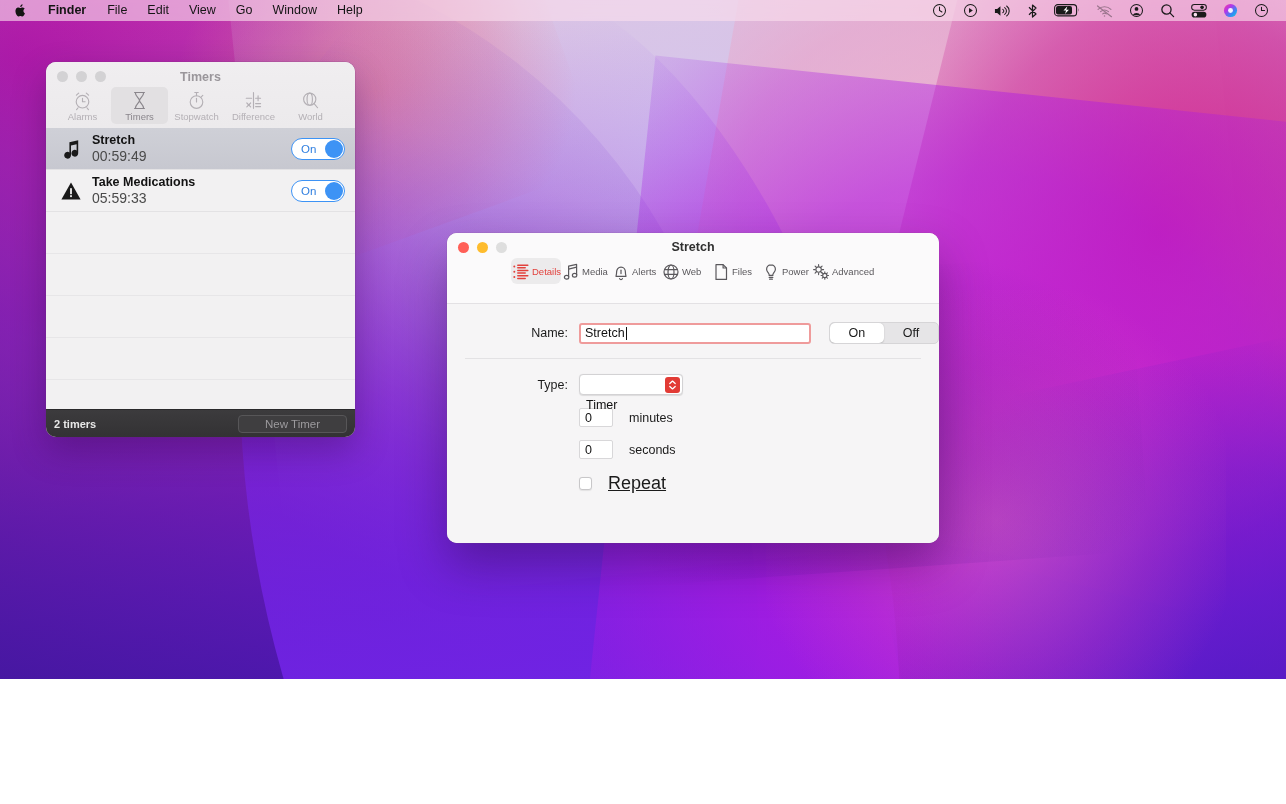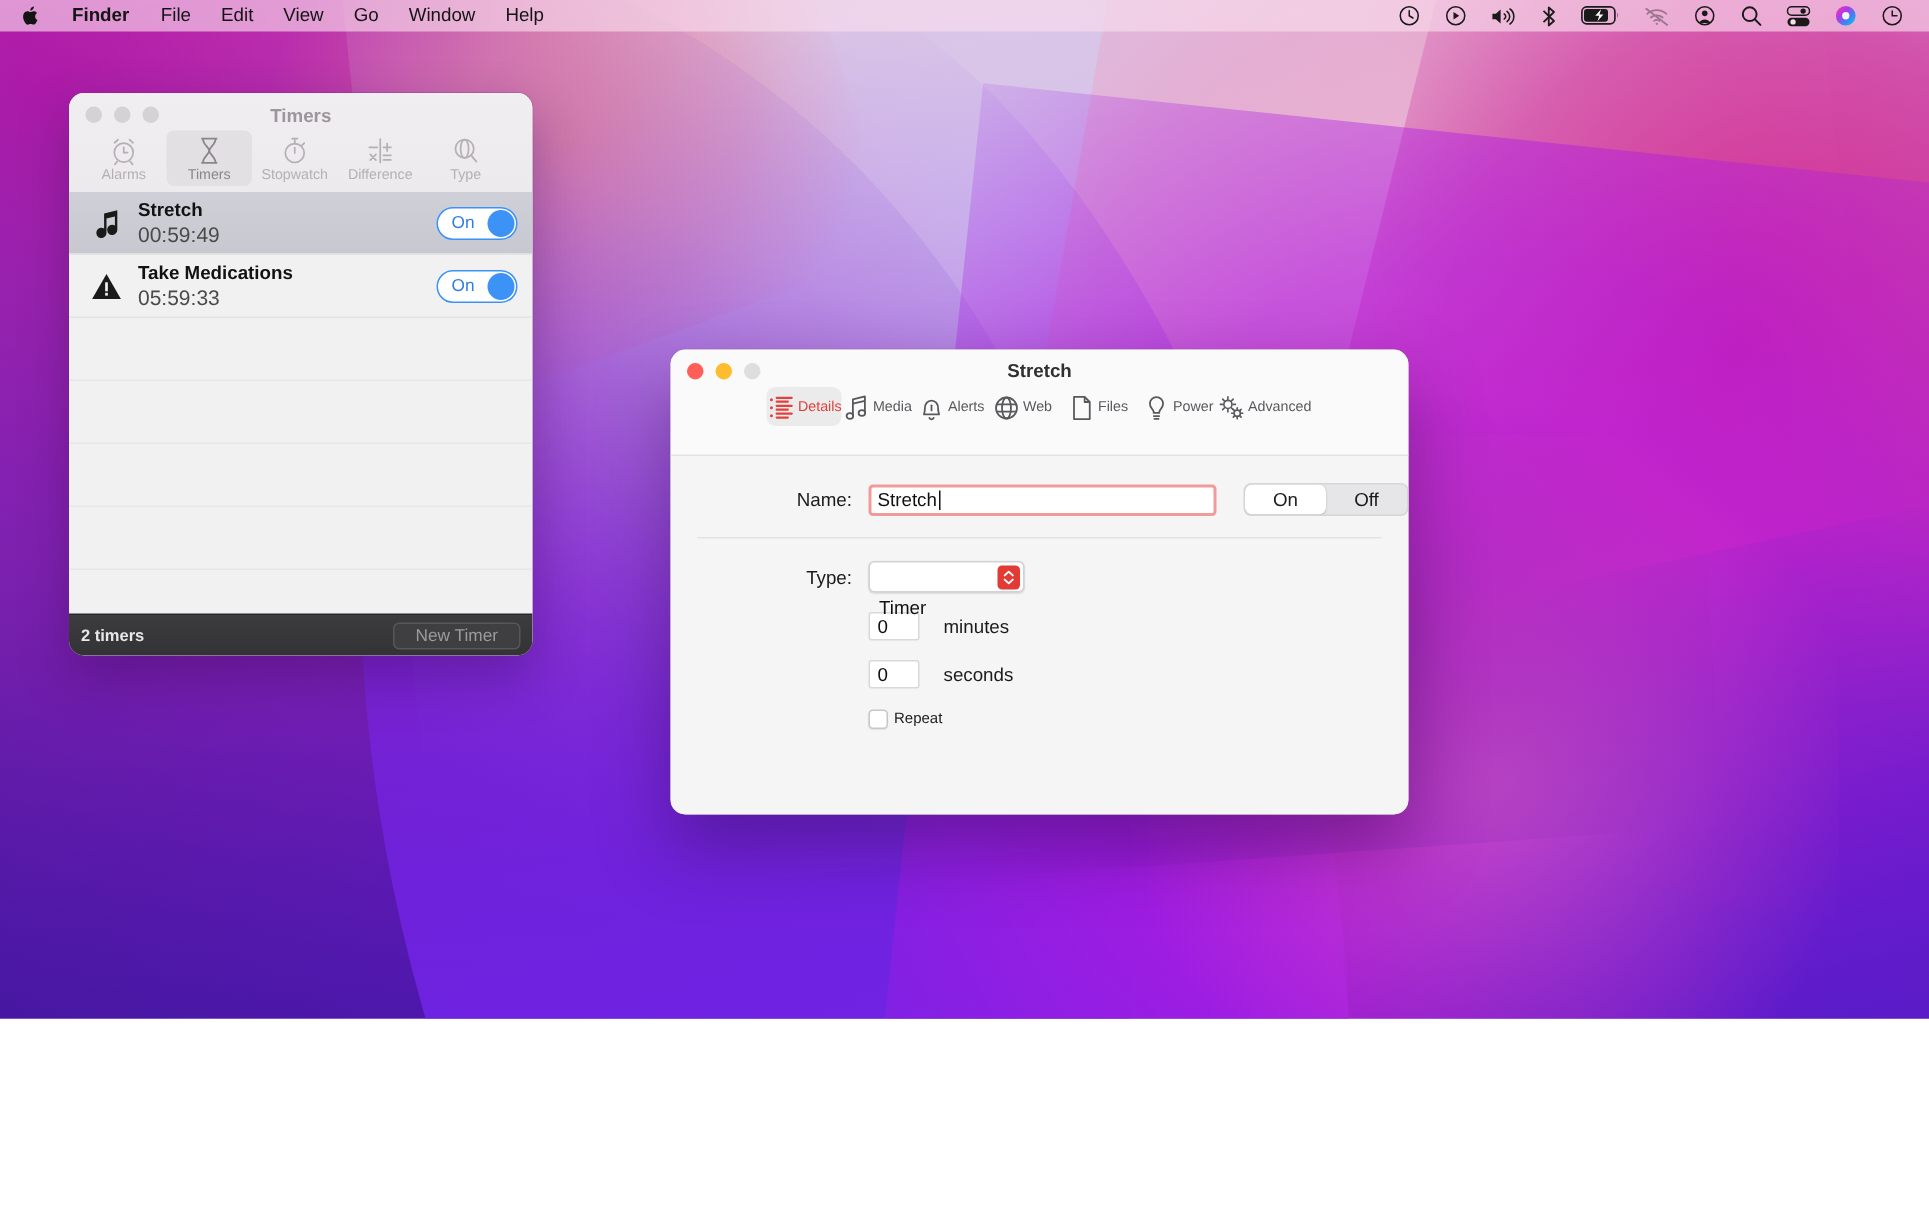--- a/index.html
+++ b/index.html
@@ -302,21 +302,21 @@
     color: #e8e8e8;
     font-weight: bold;
   }
   #new-timer-btn {
     margin-left: auto;
     font-size: 11.5px;
     color: #9c9a9d;
     background: #3f3e40;
     border: 1px solid #575658;
     border-radius: 4px;
-    padding: 2px 14px;
+    padding: 2px 26px;
   }
 
   
   #stretch-window {
     left: 447px; top: 233px;
     width: 492px; height: 310px;
     background: #f6f5f6;
     box-shadow: 0 22px 48px rgba(30,0,50,0.36), 0 0 0 0.5px rgba(140,90,150,0.30);
   }
   #stretch-titlebar {
@@ -456,23 +456,24 @@
   }
   #repeat-row { margin-top: 14px; }
   #repeat-box {
     width: 13px; height: 13px;
     background: #ffffff;
     border: 0.5px solid #c8c7c9;
     border-radius: 3px;
     box-shadow: 0 0.5px 1px rgba(0,0,0,0.08);
   }
   #repeat-label {
-    font-size: 10px;
+    font-size: 18px;
     color: #1b1b1b;
-    margin-left: 4px;
+    margin-left: 16px;
+    text-decoration: underline;
   }
 </style>
 </head>
 <body>
 
 <div id="desktop">
 
   <div class="wp wp-base"></div>
   <div class="wp wp-l1"></div>
   <div class="wp wp-l2"></div>
@@ -653,21 +654,21 @@
         </div>
 
         <div class="tb-tab">
           <span>
             <svg width="21" height="21" viewBox="0 0 22 22" fill="none" stroke="currentColor" stroke-width="1.2">
               <circle cx="10.2" cy="9.6" r="6.4"></circle>
               <ellipse cx="10.2" cy="9.6" rx="2.8" ry="6.4"></ellipse>
               <path d="M14.8 14.2l3.6 4.4" stroke-linecap="round"></path>
             </svg>
           </span>
-          <span class="tb-label">Type</span>
+          <span class="tb-label">World</span>
         </div>
       </div>
     </div>
 
     <div id="timers-list">
 
       <div class="timer-row selected">
         <div class="row-icon">
           <svg width="22" height="22" viewBox="0 0 22 22" fill="#1a1a1a">
             <path d="M18.2 2.2 9.4 4.3v10.1a3.4 3.4 0 1 0 1.6 2.9V7.6l5.6-1.3v6.1a3.4 3.4 0 1 0 1.6 2.9z"></path>

